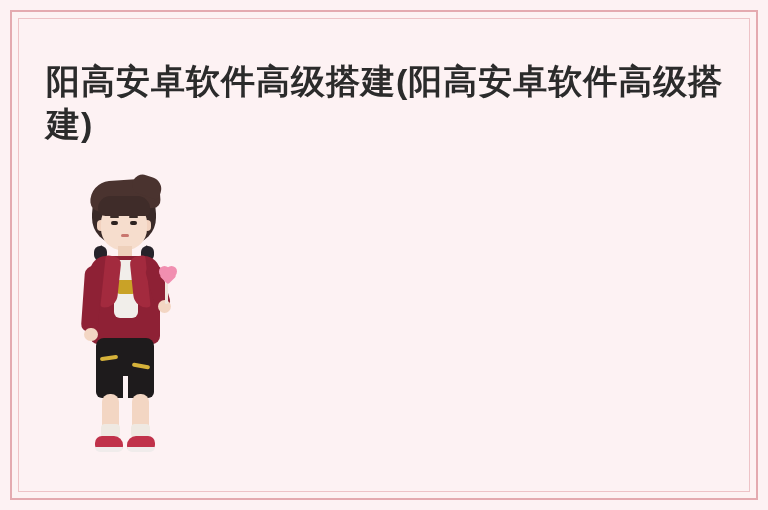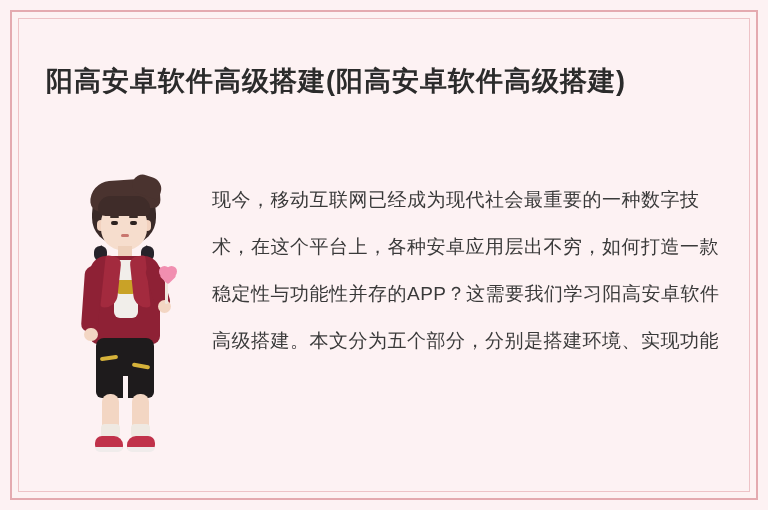--- a/index.html
+++ b/index.html
@@ -36,21 +36,21 @@
     right: 18px;
     bottom: 18px;
     border: 1px solid #eec3c7;
     box-sizing: border-box;
   }
   .title {
     position: absolute;
     left: 46px;
     top: 60px;
     width: 690px;
-    font-size: 27px;
+    font-size: 34px;
     line-height: 43px;
     font-weight: bold;
     color: #2b2b2b;
     letter-spacing: 1px;
     font-family: "Liberation Sans", sans-serif;
   }
   .body-text {
     position: absolute;
     left: 212px;
     top: 176px;
@@ -236,15 +236,14 @@
     <div class="ch leg-l"></div>
     <div class="ch leg-r"></div>
     <div class="ch sock-l"></div>
     <div class="ch sock-r"></div>
     <div class="ch shoe-l"></div>
     <div class="ch shoe-r"></div>
     <div class="ch shoe-sole-l"></div>
     <div class="ch shoe-sole-r"></div>
   </div>
 
-  <div class="body-text">现今，移动互联网已经成为现代社会最重要的一种数字技术，在这个平台上，各种安卓应用层出不穷，如何打造一款稳定性与功能性并存的APP？这需要我们学习阳高安卓软件高级搭建。本文分为五个部分，分别是搭建环境、实现功能</div>
 
 </div>
 
 </body></html>

